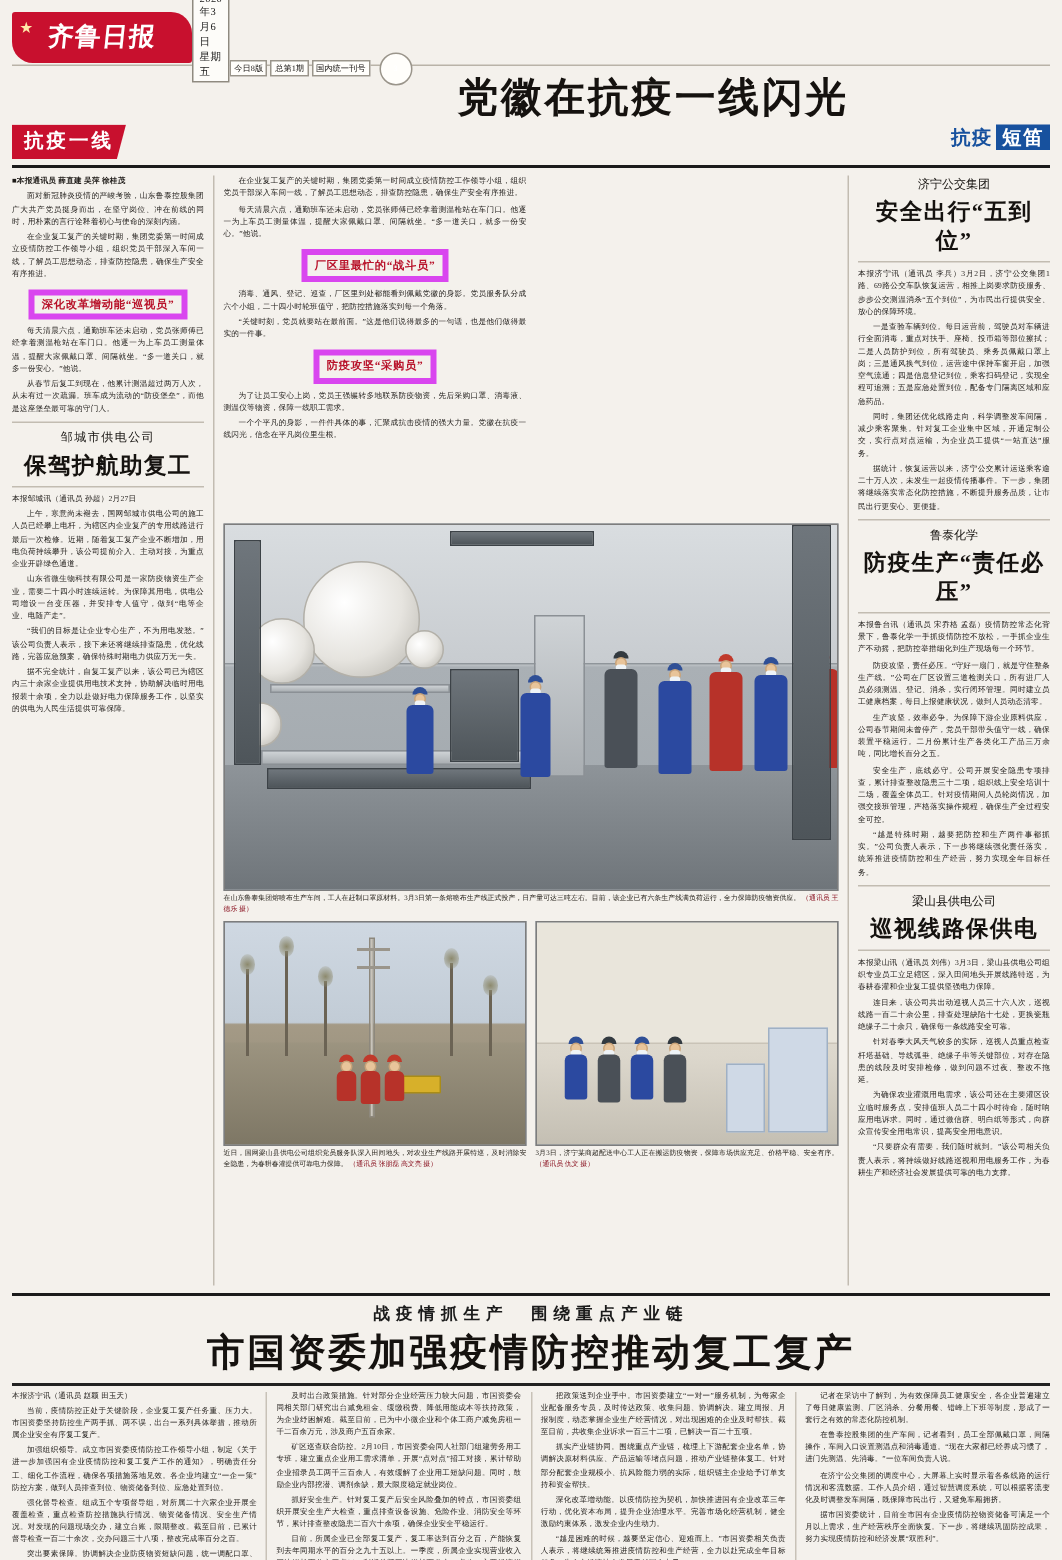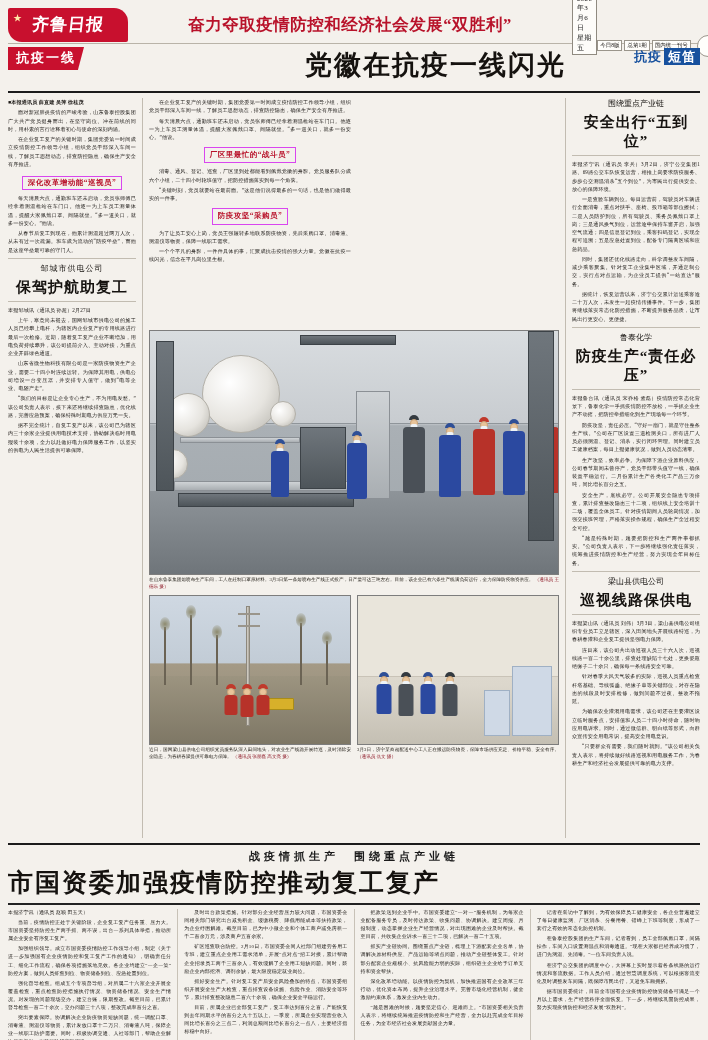--- a/index.html
+++ b/index.html
@@ -78,21 +78,21 @@
     margin-left: 4px;
   }
 
   
   .headbar {
     display: flex; align-items: flex-start;
     border-bottom: 2px solid #1b1b1b;
     padding-bottom: 4px;
     margin-bottom: 5px;
   }
-  .col-tag-left, .col-tag-right { width: 128px; flex-shrink: 0; }
+  .col-tag-left, .col-tag-right { width: 128px; flex-shrink: 0; margin-top: 36px; }
   .tag-red {
     display: inline-block;
     background: #c8102e; color: #fff;
     font-size: 13px; font-weight: bold;
     padding: 2px 8px 3px 8px;
     letter-spacing: 2px;
     clip-path: polygon(0 0, 100% 0, 92% 100%, 0 100%);
   }
   .tag-right-wrap { text-align: right; }
   .tag-blue {
@@ -150,21 +150,21 @@
   .subhead {
     text-align: center;
     font-size: 7.5px;
     font-weight: bold;
     color: #b8122a;
     margin: 3px 0 2px;
     letter-spacing: .5px;
   }
   .subhead-box {
     display: inline-block;
-    border: 1px solid #d946ef;
+    border: 4px solid #d946ef;
     padding: 1px 5px;
   }
   .subhead-wrap { text-align: center; margin: 3px 0 2px; }
 
   
   .two { columns: 2; column-gap: 6px; column-rule: 1px solid #d2ccc1; }
 
   
   .photo {
     position: relative;
@@ -267,41 +267,40 @@
   .bottom {
     margin-top: 5px;
     border-top: 2px solid #1b1b1b;
     padding-top: 4px;
   }
   .bot-kicker {
     text-align:center; font-size: 11px; font-weight:bold; letter-spacing: 4px;
     color:#1b1b1b; margin-bottom: 2px;
   }
   .bot-title {
-    font-size: 25px; font-weight:bold; letter-spacing: 2px;
+    text-align:center; font-size: 25px; font-weight:bold; letter-spacing: 2px;
     margin: 0 0 4px 0; font-family:Liberation Serif, serif;
   }
   .bot-cols { display:flex; gap:6px; }
   .bot-col { flex:1; }
   .bot-col .txt { font-size: 5.0px; }
 
   
   .bot-sep { width:1px; background:#c8c2b7; }
 </style>
 </head>
 <body>
 
 <div class="page">
 
   <div class="masthead">
     <div class="logo-box">
       <span class="star">★</span>
       <span class="lg">齐鲁日报</span>
     </div>
-    <div class="mast-slogan">奋力夺取疫情防控和经济社会发展“双胜利”</div>
     <div class="mast-right">
       <div class="mast-date">2020年3月6日  星期五</div>
       <div class="mast-meta">
         <span>今日8版</span>
         <span>总第1期</span>
         <span>国内统一刊号</span>
         <span class="pageno">3</span>
       </div>
     </div>
   </div>
@@ -510,21 +509,21 @@
             <span>3月3日，济宁某商超配送中心工人正在搬运防疫物资，保障市场供应充足、价格平稳、安全有序。</span>
             <span class="byline">（通讯员 仇文 摄）</span>
           </div>
         </div>
       </div>
     </div>
 
     <div class="vrule"></div>
 
     <div class="col col-r">
-      <div class="sec-title" style="font-size:8px;font-weight:normal">围绕重点产业链</div>
+      <div class="sec-title" style="font-size:8px;font-weight:normal">济宁公交集团</div>
       <div class="sec-title big">安全出行“五到位”</div>
       <div class="rule-thin"></div>
       <div class="txt">
         <p style="text-indent:0">本报济宁讯（通讯员 李兵）3月2日，济宁公交集团1路、69路公交车队恢复运营，相推上岗要求防疫服务、步步公交测温消杀“五个到位”，为市民出行提供安全、放心的保障环境。</p>
         <p>一是查验车辆到位。每日运营前，驾驶员对车辆进行全面消毒，重点对扶手、座椅、投币箱等部位擦拭；二是人员防护到位，所有驾驶员、乘务员佩戴口罩上岗；三是通风换气到位，运营途中保持车窗开启，加强空气流通；四是信息登记到位，乘客扫码登记，实现全程可追溯；五是应急处置到位，配备专门隔离区域和应急药品。</p>
         <p>同时，集团还优化线路走向，科学调整发车间隔，减少乘客聚集。针对复工企业集中区域，开通定制公交，实行点对点运输，为企业员工提供“一站直达”服务。</p>
         <p>据统计，恢复运营以来，济宁公交累计运送乘客逾二十万人次，未发生一起疫情传播事件。下一步，集团将继续落实常态化防控措施，不断提升服务品质，让市民出行更安心、更便捷。</p>
       </div>
 
       <div class="rule-thin"></div>

